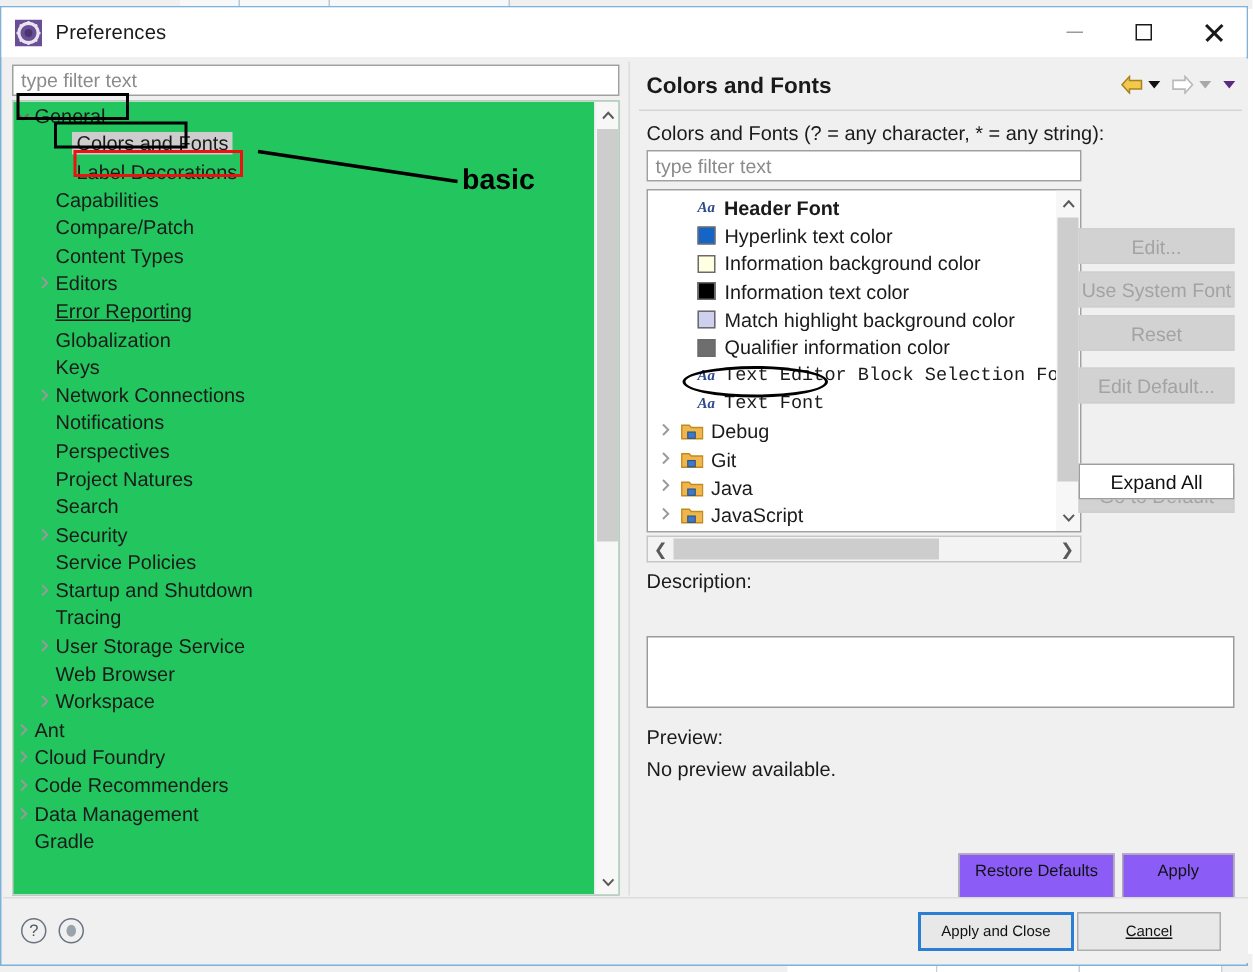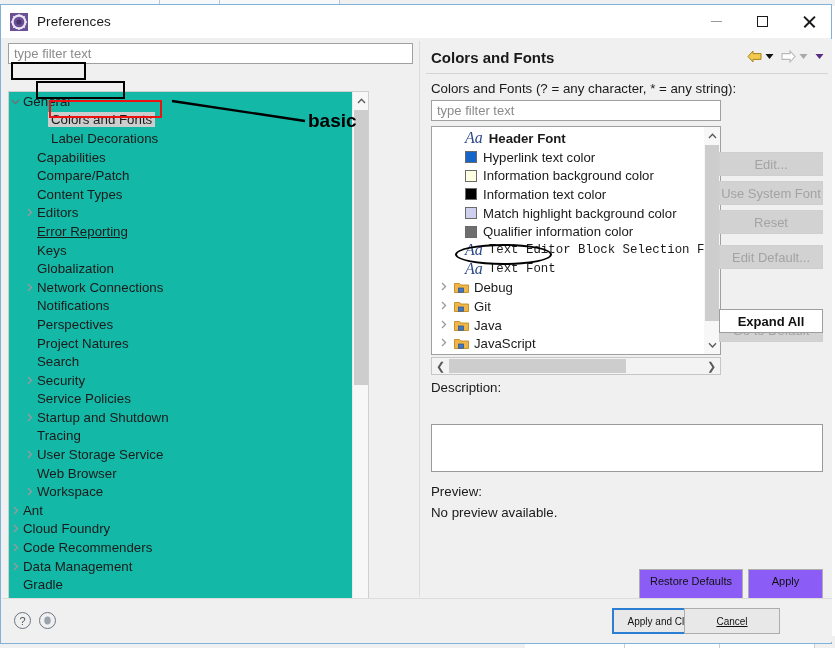--- a/index.html
+++ b/index.html
@@ -92,25 +92,24 @@
     background: #ffffff;
     border: 1px solid #a0a0a0;
     display: flex; align-items: center;
     padding-left: 5px;
     font-size: 13px; color: #8b8b8b;
   }
 
   
   .tree-left {
     position: absolute; left: 6px; top: 28px;
-    width: 361px; height: 530px;
-    background: #14b8a6;
+    width: 405px; height: 530px;
+    background: #22c55e;
     border: 1px solid #cfcfcf;
     overflow: hidden;
-    margin-top: 24px;
   }
   .tree-left .rows {
     position: absolute; left: 0; top: 0; right: 16px;
   }
   .trow {
     position: relative; height: 18.6px;
     display: flex; align-items: center;
     font-size: 13.3px; color: #1a1a1a;
     white-space: nowrap;
   }
@@ -197,21 +196,21 @@
     position: absolute; left: 6px; width: 11px;
     color: #888; font-size: 10px;
   }
   .swatch {
     display: inline-block; width: 12px; height: 12px;
     border: 1px solid #6a6a6a; margin-right: 6px;
     flex: 0 0 auto;
   }
   .aa {
     display: inline-block; margin-right: 6px;
-    font-size: 16px; font-weight: normal; font-style: italic;
+    font-size: 10px; font-weight: bold; font-style: italic;
     color: #2d4a8a; font-family: "Liberation Serif", serif;
     flex: 0 0 auto;
   }
   .mono { font-family: "Liberation Mono", monospace; font-size: 12.4px; }
   .folder {
     display: inline-block; position: relative;
     width: 15px; height: 13px; margin-right: 5px; flex: 0 0 auto;
   }
   .rscroll-v {
     position: absolute; right: 0; top: 0; width: 16px; height: 100%;
@@ -240,21 +239,21 @@
   }
 
   
   .sbtn {
     position: absolute; right: 5px;
     width: 104px; height: 24px;
     font-size: 13px; text-align: center; line-height: 24px;
     border: 1px solid #bfbfbf;
   }
   .sbtn.disabled { background: #d2d2d2; color: #a3a3a3; border-color: #cfcfcf; }
-  .sbtn.enabled  { background: #ffffff; color: #111111; border-color: #9e9e9e; font-weight: bold; }
+  .sbtn.enabled  { background: #ffffff; color: #111111; border-color: #9e9e9e; font-weight: normal; }
 
   
   .desc-label { position: absolute; left: 5px; top: 339px; font-size: 13.3px; color: #1a1a1a; text-align: center; }
   .desc-box {
     position: absolute; left: 5px; top: 383px;
     width: 392px; height: 48px;
     background: #ffffff; border: 1px solid #9a9a9a;
   }
   .prev-label { position: absolute; left: 5px; top: 443px; font-size: 13.3px; color: #1a1a1a; }
   .prev-text  { position: absolute; left: 5px; top: 464px; font-size: 13.3px; color: #1a1a1a; }
@@ -389,24 +388,24 @@
                 <svg width="11" height="11" viewBox="0 0 11 11">
                   <polyline points="4,2 7.5,5.5 4,9" fill="none" stroke="#9a9a9a" stroke-width="1.3"></polyline>
                 </svg>
               </span>
               <span class="tlabel" style="margin-left: 28px;">Editors</span>
             </div>
             <div class="trow">
               <span class="tlabel" style="margin-left: 28px; text-decoration: underline;">Error Reporting</span>
             </div>
             <div class="trow">
+              <span class="tlabel" style="margin-left: 28px;">Globalization</span>
+            </div>
+            <div class="trow">
               <span class="tlabel" style="margin-left: 28px;">Keys</span>
-            </div>
-            <div class="trow">
-              <span class="tlabel" style="margin-left: 28px;">Globalization</span>
             </div>
             <div class="trow">
               <span class="twist" style="left: 15px;">
                 <svg width="11" height="11" viewBox="0 0 11 11">
                   <polyline points="4,2 7.5,5.5 4,9" fill="none" stroke="#9a9a9a" stroke-width="1.3"></polyline>
                 </svg>
               </span>
               <span class="tlabel" style="margin-left: 28px;">Network Connections</span>
             </div>
             <div class="trow">
@@ -684,21 +683,21 @@
     </div>
 
     <div class="footer">
       <div class="circ-icon" style="left:12px;">?</div>
       <div class="circ-icon" style="left:37px;">
         <svg width="9" height="9" viewBox="0 0 9 9">
             <ellipse cx="4.5" cy="4.5" rx="3.2" ry="4" fill="#9aa2ab"></ellipse>
           </svg>
       </div>
       <div class="fbtn focus" style="left:610px;width:104px;">Apply and Close</div>
-      <div class="fbtn" style="left:682px;width:96px;text-decoration:underline;">Cancel</div>
+      <div class="fbtn" style="left:716px;width:96px;text-decoration:underline;">Cancel</div>
     </div>
   </div>
 
   <div>
     <div class="anno-box" style="left:11px;top:62px;width:75px;height:18px;"></div>
     <div class="anno-box" style="left:36px;top:81px;width:89px;height:18px;"></div>
     <div class="anno-box red" style="left:49px;top:100px;width:113px;height:18px;"></div>
     <div class="anno-oval" style="left:455px;top:244px;width:97px;height:21px;"></div>
     <svg class="anno-line" style="left:168px;top:96px;" width="145" height="34">
       <line x1="4" y1="5" x2="137" y2="25" stroke="#000" stroke-width="2.4"></line>

